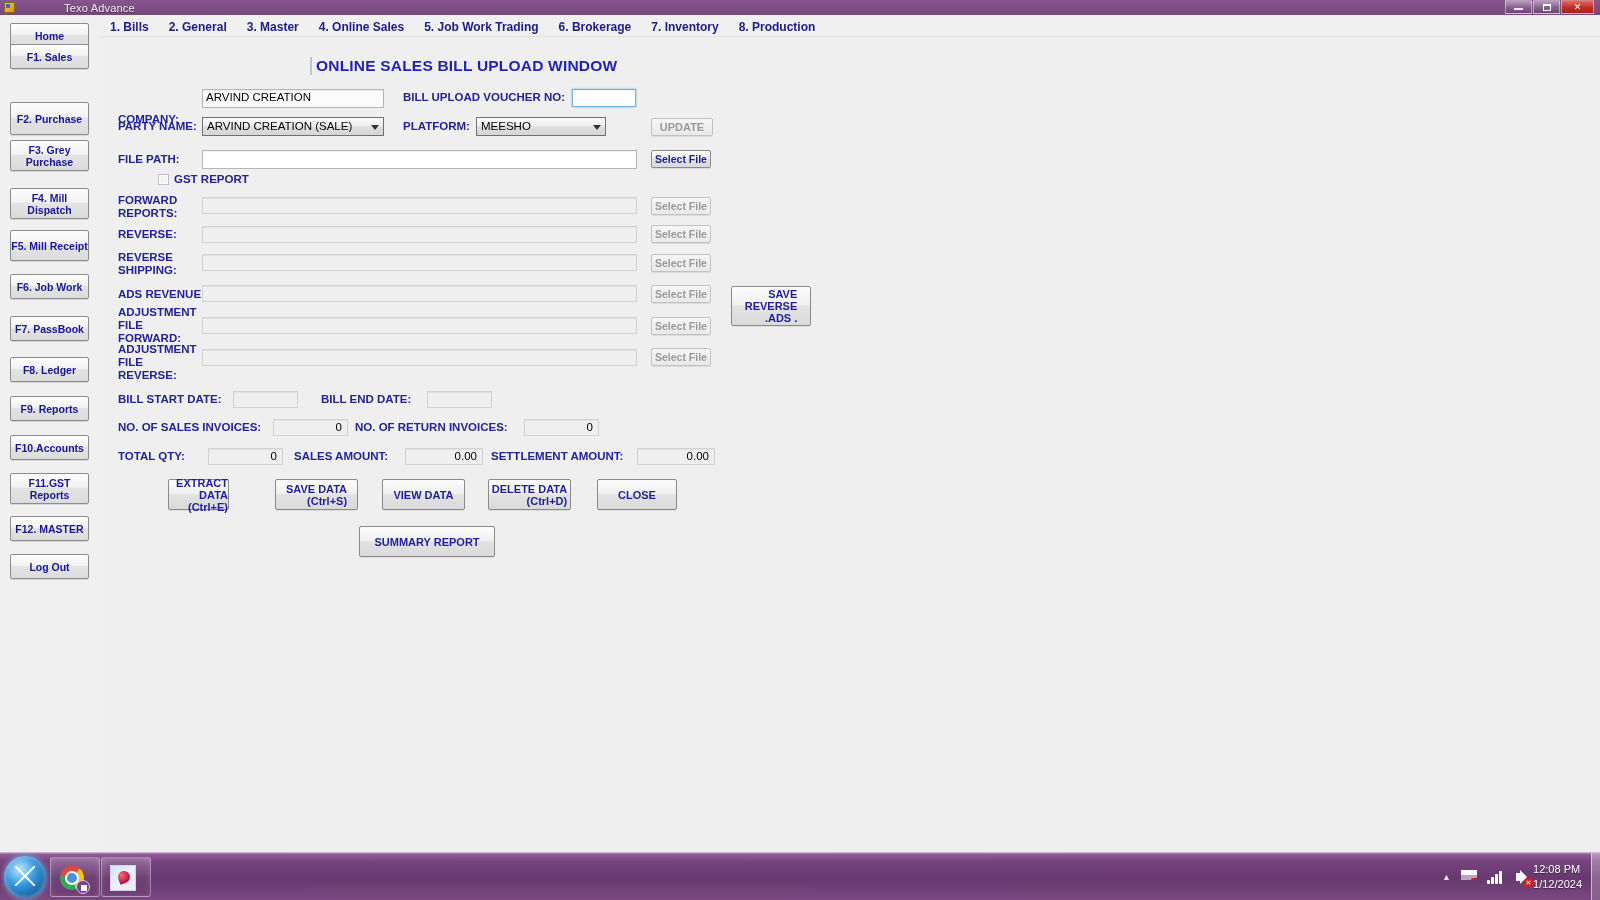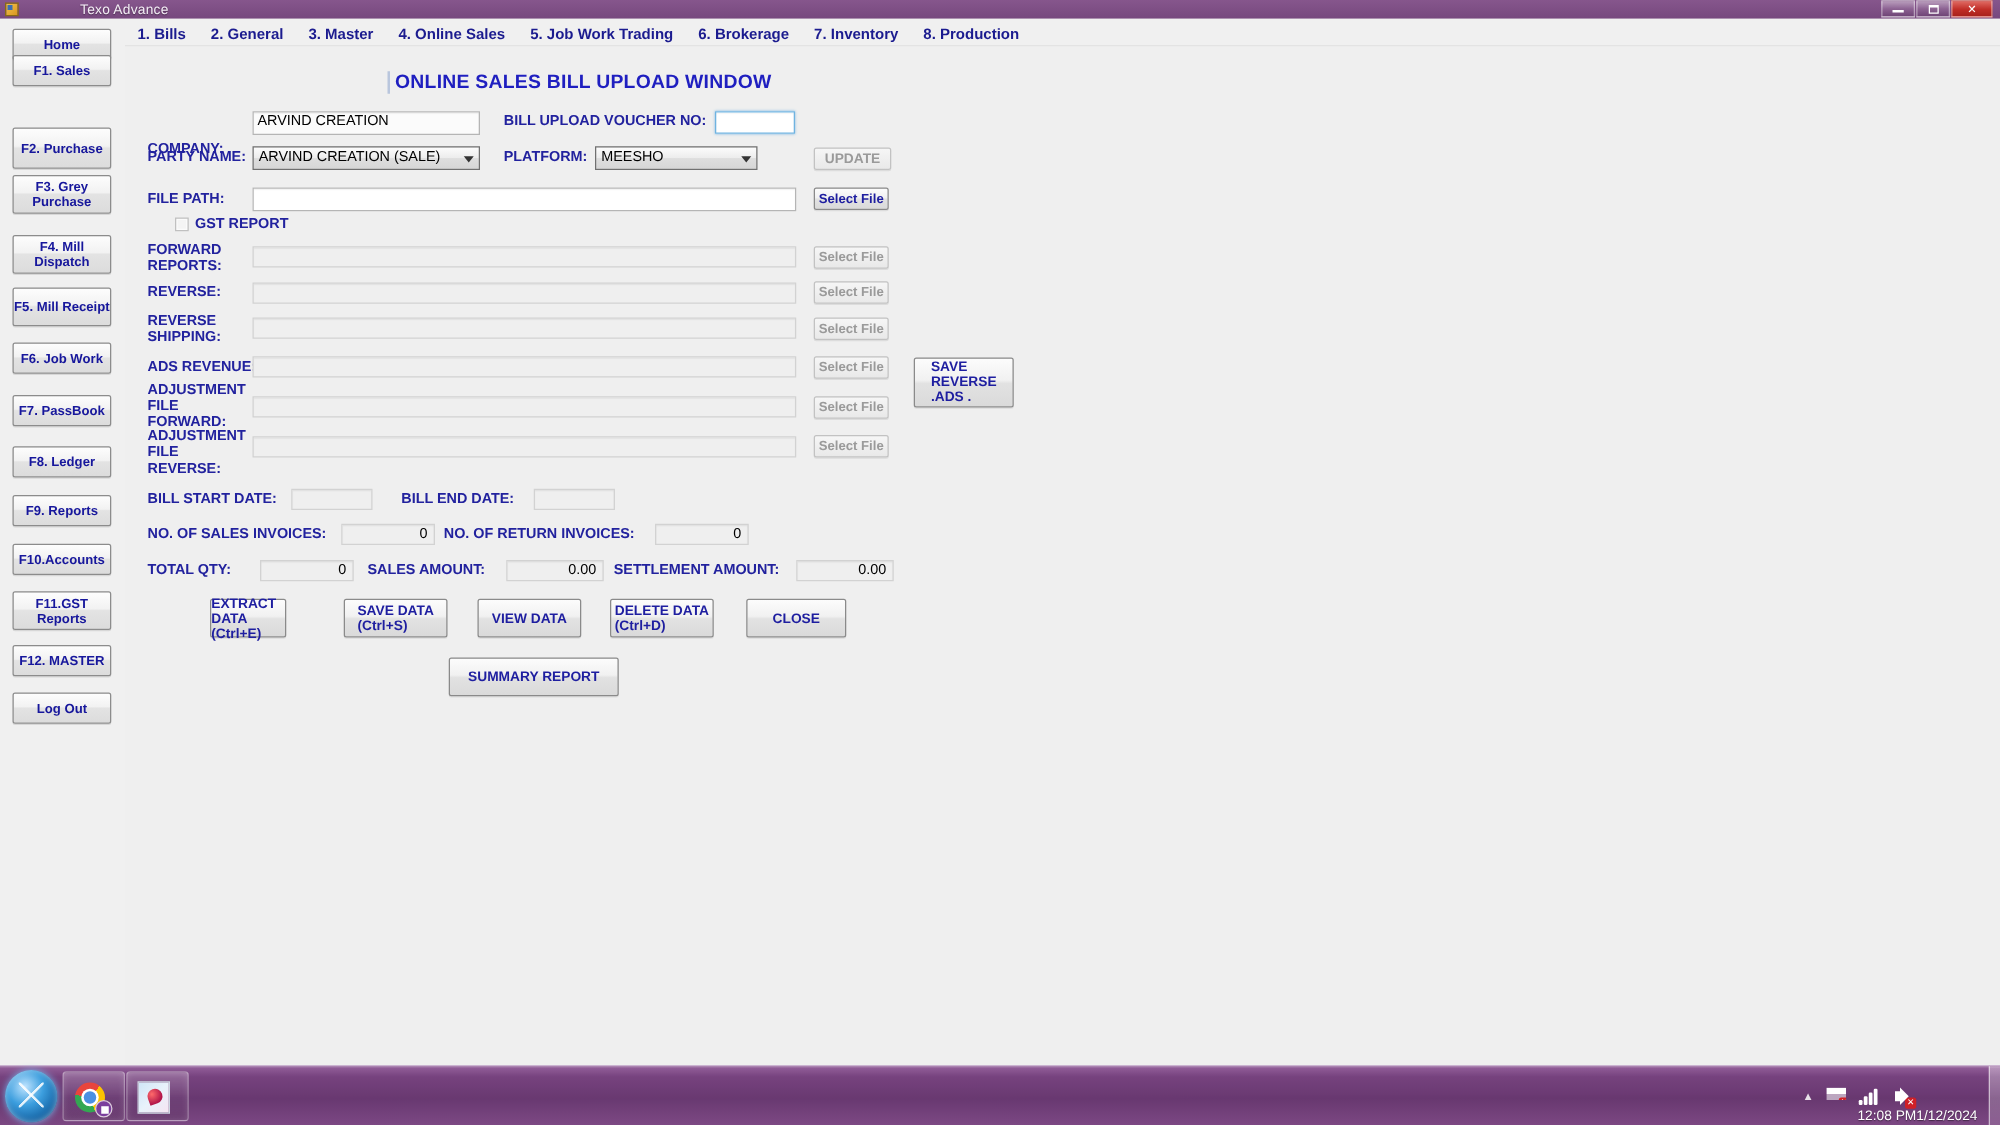--- a/index.html
+++ b/index.html
@@ -109,21 +109,21 @@
   }
   .tray-spk:before{
     content:""; position:absolute; left:1px; top:3px; width:5px;height:8px;background:#fff;
   }
   .tray-spk:after{
     content:""; position:absolute; left:5px; top:0px; width:0;height:0;
     border-top:7px solid transparent; border-bottom:7px solid transparent; border-left:7px solid #fff;
   }
   #clock {
     position:absolute; right:18px; top:0; height:48px;
-    display:flex; flex-direction:row; justify-content:center; align-items:flex-end;
+    display:flex; flex-direction:column; justify-content:center; align-items:flex-start;
     color:#fff; font-size:11px; line-height:15px; text-shadow:0 1px 1px rgba(0,0,0,.5);
   }
   #show-desktop {
     position:absolute; right:0; top:0; width:9px; height:48px;
     background: linear-gradient(180deg, rgba(255,255,255,.35), rgba(255,255,255,.12));
     border-left:1px solid rgba(255,255,255,.55);
   }
 
   
   #app-window {
@@ -230,21 +230,21 @@
   }
   .combo .arw{
     position:absolute; right:4px; top:7px; width:0;height:0;
     border-left:4px solid transparent;border-right:4px solid transparent;border-top:5px solid #333;
   }
   .btn{
     position:absolute;
     border:1px solid #8a8a8a; border-radius:2px;
     background: linear-gradient(180deg,#fcfcfc 0%, #f1f1f1 45%, #e2e2e2 52%, #dadada 100%);
     color:#1e1ea0; font-size:11px; font-weight:bold;
-    display:flex; align-items:center; justify-content:center; text-align:left;
+    display:flex; align-items:center; justify-content:center; text-align:right;
     line-height:12px; cursor:default;
     box-shadow: 0 1px 0 rgba(0,0,0,.08);
   }
   .btn.dis{ color:#9a9a9a; border-color:#c2c2c2;
     background: linear-gradient(180deg,#f6f6f6,#efefef 50%,#e9e9e9); }
   .sel-file{ width:60px; height:18px; font-size:10.5px; }
   .chk-wrap{
     position:absolute; display:flex; align-items:center; gap:5px;
   }
   .chk{
@@ -326,21 +326,21 @@
     <div class="combo" style="left:476px; top:117px; width:130px;">
       <span>MEESHO</span>
       <span class="arw"></span>
     </div>
     <div class="btn dis" style="left:651px; top:118px; width:62px; height:18px;">UPDATE</div>
 
     <div class="lbl" style="left:118px; top:153px;">FILE PATH:</div>
     <div class="tbox" style="left:202px; top:150px; width:435px; height:19px;"></div>
     <div class="btn sel-file" style="left:651px; top:150px;">Select File</div>
 
-    <div class="chk-wrap" style="left:100px; top:173px;padding-left:40px;">
+    <div class="chk-wrap" style="left:118px; top:173px;padding-left:40px;">
       <span class="chk"></span>
       <span class="chk-lbl">GST REPORT</span>
     </div>
 
     <div class="lbl" style="left:118px; top:194px;">FORWARD
 REPORTS:</div>
     <div class="tbox dis" style="left:202px; top:197px; width:435px;"></div>
     <div class="btn sel-file dis" style="left:651px; top:197px;">Select File</div>
 
     <div class="lbl" style="left:118px; top:228px;">REVERSE:</div>

